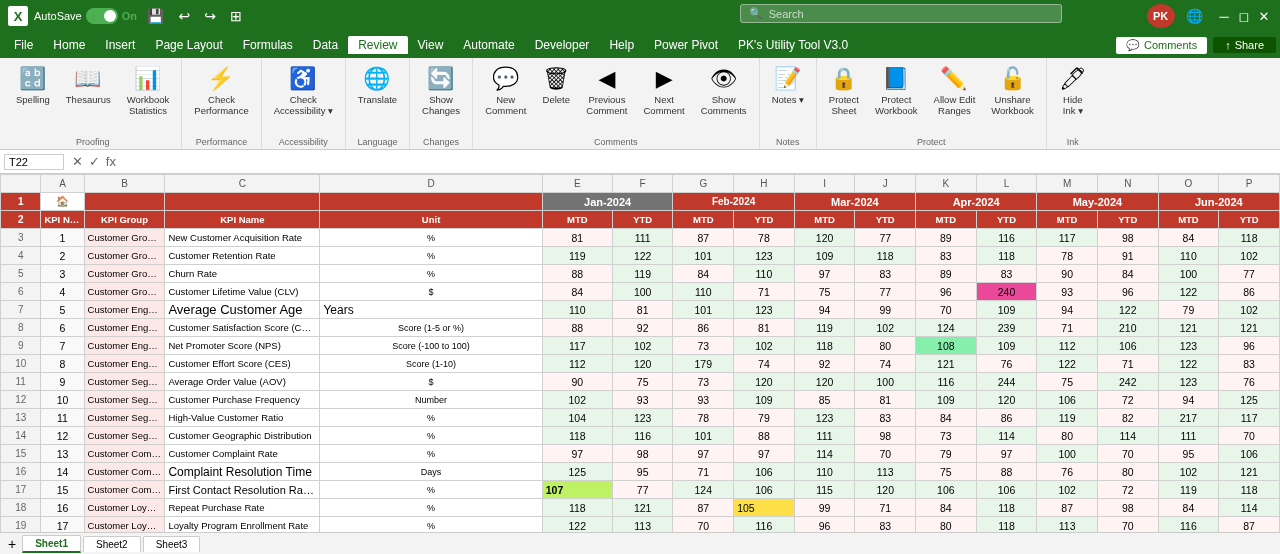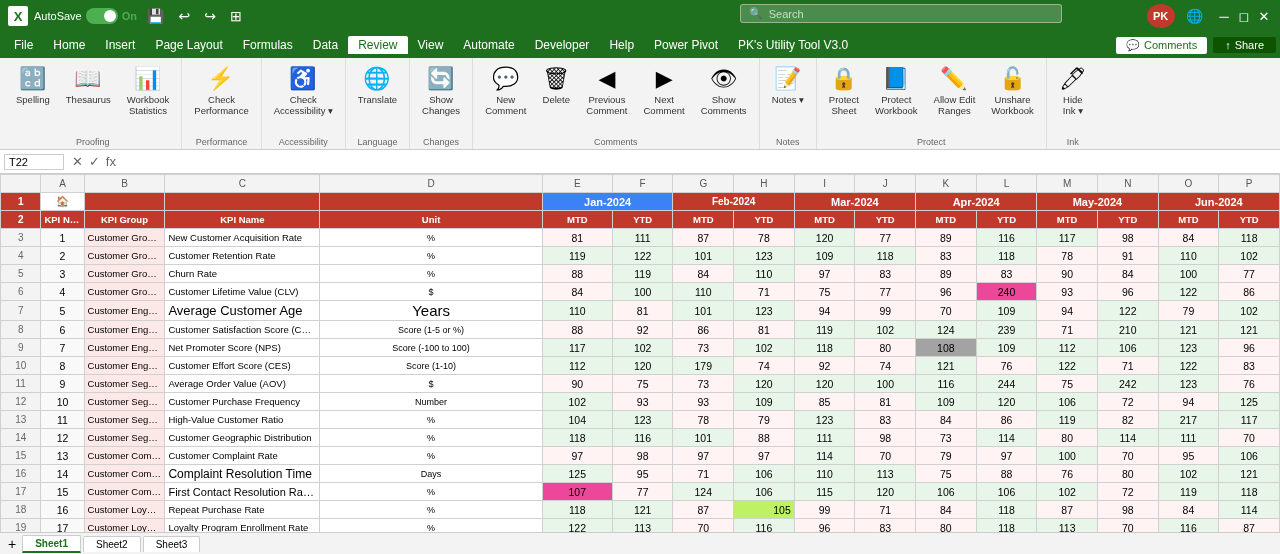--- a/index.html
+++ b/index.html
@@ -442,21 +442,21 @@
         </tr>
       </thead>
       <tbody id="spreadsheet-body">
 
         <tr class="header-row-1">
           <td class="row-num">1</td>
           <td style="background:white;">🏠</td>
           <td style="background:#c0392b;"></td>
           <td style="background:#c0392b;"></td>
           <td style="background:#c0392b;"></td>
-          <td colspan="2" style="background:#3b82f6; color:white; font-weight:bold; font-size:11px;">Jan-2024</td>
+          <td colspan="2" style="background:#737373; color:white; font-weight:bold; font-size:11px;">Jan-2024</td>
           <td colspan="2" style="background:#c0392b; color:white; font-weight:bold; text-align:center; font-size:10px;">Feb-2024</td>
           <td colspan="2" style="background:#c0392b; color:white; font-weight:bold; text-align:center; font-size:11px;">Mar-2024</td>
           <td colspan="2" style="background:#c0392b; color:white; font-weight:bold; text-align:center; font-size:11px;">Apr-2024</td>
           <td colspan="2" style="background:#c0392b; color:white; font-weight:bold; text-align:center; font-size:11px;">May-2024</td>
           <td colspan="2" style="background:#c0392b; color:white; font-weight:bold; text-align:center; font-size:11px;">Jun-2024</td>
         </tr>
 
         <tr class="header-row-2">
           <td class="row-num">2</td>
           <td style="background:#c0392b; color:white; font-weight:bold; font-size:9.5px; text-align:center;">KPI Number</td>
@@ -550,21 +550,21 @@
             <td style="text-align: center; background: rgb(255, 243, 243);">93</td>
             <td style="text-align: center; background: rgb(255, 243, 243);">96</td>
             <td style="text-align: center; background: rgb(232, 245, 233);">122</td>
             <td style="text-align: center; background: rgb(255, 243, 243);">86</td>
           </tr>
           <tr style="background-color: white;">
             <td class="row-num">7</td>
             <td style="text-align: center; background: rgb(249, 249, 249);">5</td>
             <td style="background: rgb(253, 232, 232); text-align: center; font-size: 9.5px;">Customer Engagement</td>
             <td style="text-align: left; font-size: 13px;">Average Customer Age</td>
-            <td style="text-align: center; font-size: 15px;">Years</td>
+            <td style="text-align: left; font-size: 12px;">Years</td>
             <td style="text-align: center; background: rgb(232, 245, 233);">110</td>
             <td style="text-align: center; background: rgb(255, 243, 243);">81</td>
             <td style="text-align: center; background: rgb(232, 245, 233);">101</td>
             <td style="text-align: center; background: rgb(232, 245, 233);">123</td>
             <td style="text-align: center; background: rgb(255, 243, 243);">94</td>
             <td style="text-align: center; background: rgb(255, 243, 243);">99</td>
             <td style="text-align: center; background: rgb(255, 243, 243);">70</td>
             <td style="text-align: center; background: rgb(232, 245, 233);">109</td>
             <td style="text-align: center; background: rgb(255, 243, 243);">94</td>
             <td style="text-align: center; background: rgb(232, 245, 233);">122</td>
@@ -595,21 +595,21 @@
             <td style="text-align: center; background: rgb(249, 249, 249);">7</td>
             <td style="background: rgb(253, 232, 232); text-align: center; font-size: 9.5px;">Customer Engagement</td>
             <td style="text-align: left; font-size: 9.5px;">Net Promoter Score (NPS)</td>
             <td style="text-align: center; font-size: 9px;">Score (-100 to 100)</td>
             <td style="text-align: center; background: rgb(232, 245, 233);">117</td>
             <td style="text-align: center; background: rgb(232, 245, 233);">102</td>
             <td style="text-align: center; background: rgb(255, 243, 243);">73</td>
             <td style="text-align: center; background: rgb(232, 245, 233);">102</td>
             <td style="text-align: center; background: rgb(232, 245, 233);">118</td>
             <td style="text-align: center; background: rgb(255, 243, 243);">80</td>
-            <td style="text-align: center; background: #a3a3a3;">108</td>
+            <td style="text-align: center; background: #86efac;">108</td>
             <td style="text-align: center; background: rgb(232, 245, 233);">109</td>
             <td style="text-align: center; background: rgb(232, 245, 233);">112</td>
             <td style="text-align: center; background: rgb(232, 245, 233);">106</td>
             <td style="text-align: center; background: rgb(232, 245, 233);">123</td>
             <td style="text-align: center; background: rgb(255, 243, 243);">96</td>
           </tr>
           <tr style="background-color: white;">
             <td class="row-num">10</td>
             <td style="text-align: center; background: rgb(249, 249, 249);">8</td>
             <td style="background: rgb(253, 232, 232); text-align: center; font-size: 9.5px;">Customer Engagement</td>
@@ -741,21 +741,21 @@
             <td style="text-align: center; background: rgb(255, 243, 243);">80</td>
             <td style="text-align: center; background: rgb(232, 245, 233);">102</td>
             <td style="text-align: center; background: rgb(232, 245, 233);">121</td>
           </tr>
           <tr style="background-color: white;">
             <td class="row-num">17</td>
             <td style="text-align: center; background: rgb(249, 249, 249);">15</td>
             <td style="background: rgb(253, 232, 232); text-align: center; font-size: 9.5px;">Customer Complaints</td>
             <td style="text-align: center; font-size: 11px;">First Contact Resolution Rate (FCR)</td>
             <td style="text-align: center; font-size: 9px;">%</td>
-            <td style="text-align: center; background: #ec4899;">107</td>
+            <td style="background: #bef264; font-weight: bold;">107</td>
             <td style="text-align: center; background: rgb(255, 243, 243);">77</td>
             <td style="text-align: center; background: rgb(232, 245, 233);">124</td>
             <td style="text-align: center; background: rgb(232, 245, 233);">106</td>
             <td style="text-align: center; background: rgb(232, 245, 233);">115</td>
             <td style="text-align: center; background: rgb(232, 245, 233);">120</td>
             <td style="text-align: center; background: rgb(232, 245, 233);">106</td>
             <td style="text-align: center; background: rgb(232, 245, 233);">106</td>
             <td style="text-align: center; background: rgb(232, 245, 233);">102</td>
             <td style="text-align: center; background: rgb(255, 243, 243);">72</td>
             <td style="text-align: center; background: rgb(232, 245, 233);">119</td>
@@ -763,21 +763,21 @@
           </tr>
           <tr style="background-color: white;">
             <td class="row-num">18</td>
             <td style="text-align: center; background: rgb(249, 249, 249);">16</td>
             <td style="background: rgb(253, 232, 232); text-align: center; font-size: 9.5px;">Customer Loyalty</td>
             <td style="text-align: left; font-size: 9.5px;">Repeat Purchase Rate</td>
             <td style="text-align: center; font-size: 9px;">%</td>
             <td style="text-align: center; background: rgb(232, 245, 233);">118</td>
             <td style="text-align: center; background: rgb(232, 245, 233);">121</td>
             <td style="text-align: center; background: rgb(255, 243, 243);">87</td>
-            <td style="text-align: right; background: #bef264;">105</td>
+            <td style="text-align: left; background: #fde047;">105</td>
             <td style="text-align: center; background: rgb(255, 243, 243);">99</td>
             <td style="text-align: center; background: rgb(255, 243, 243);">71</td>
             <td style="text-align: center; background: rgb(255, 243, 243);">84</td>
             <td style="text-align: center; background: rgb(232, 245, 233);">118</td>
             <td style="text-align: center; background: rgb(255, 243, 243);">87</td>
             <td style="text-align: center; background: rgb(255, 243, 243);">98</td>
             <td style="text-align: center; background: rgb(255, 243, 243);">84</td>
             <td style="text-align: center; background: rgb(232, 245, 233);">114</td>
           </tr>
           <tr style="background-color: white;">

